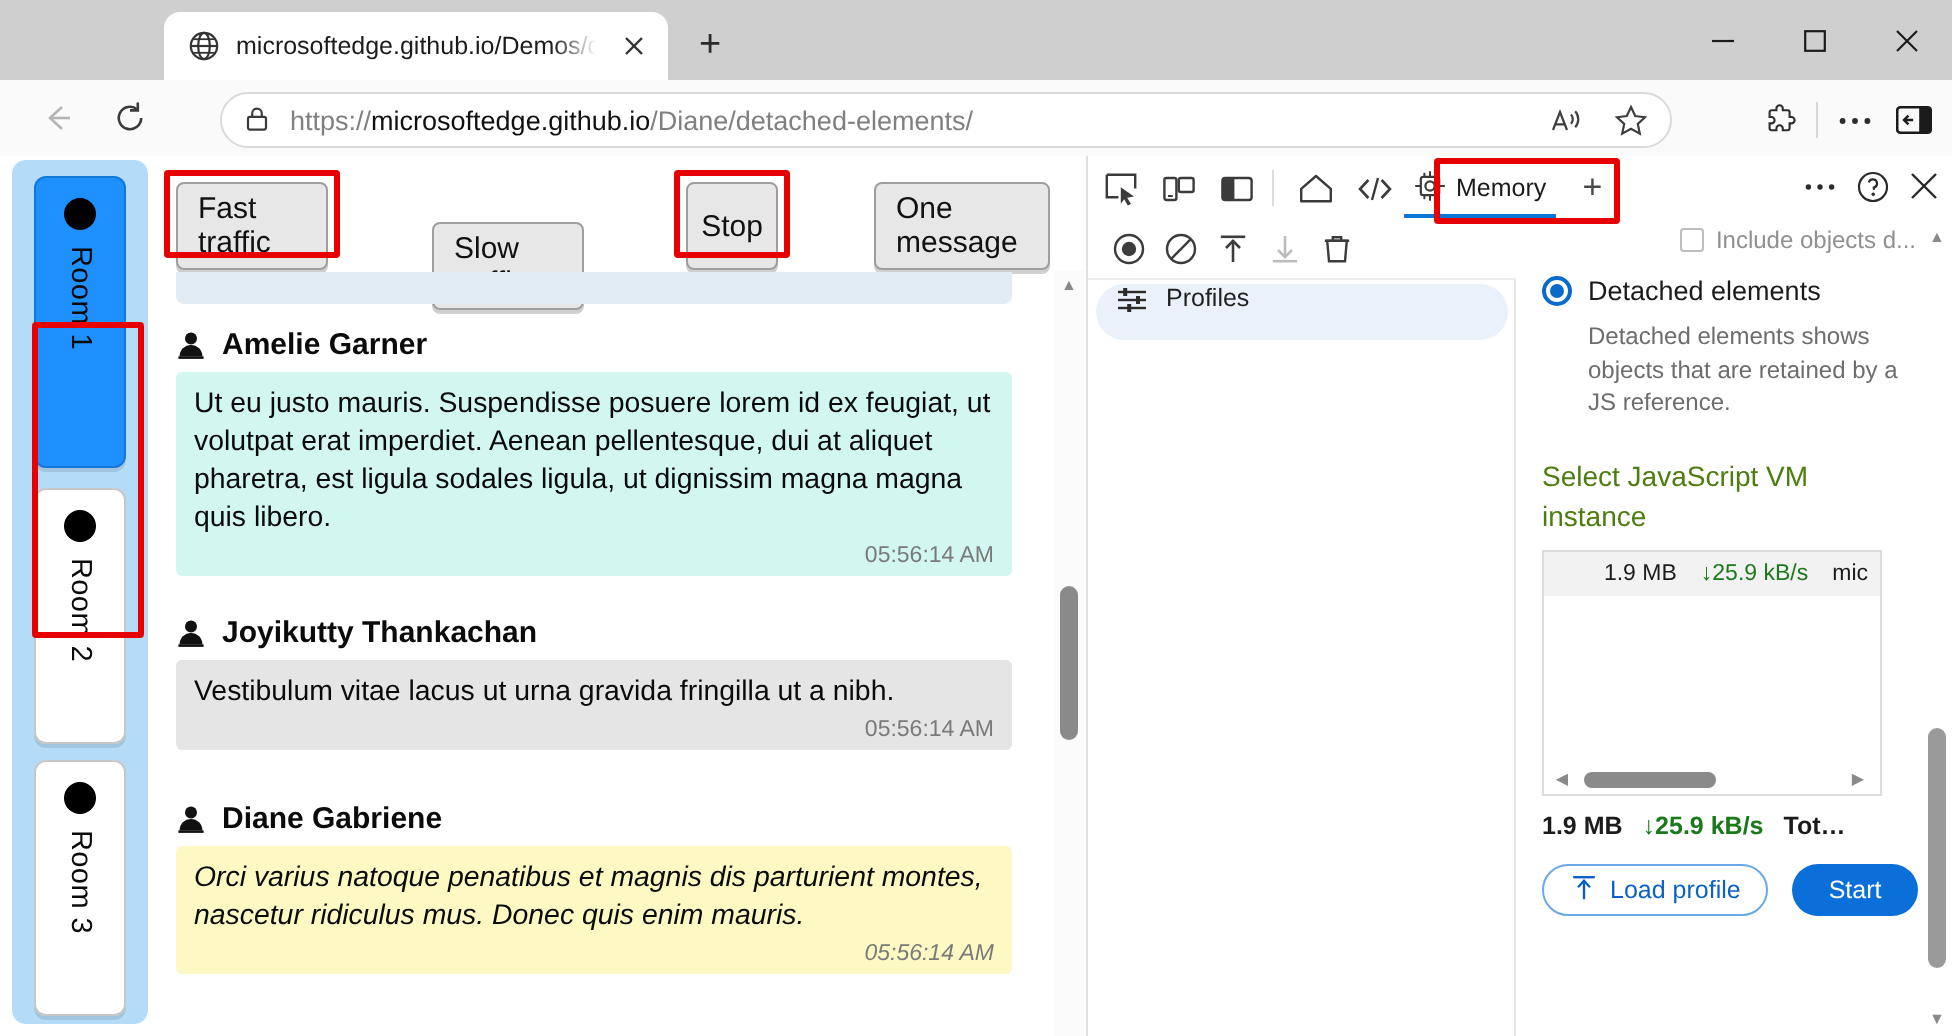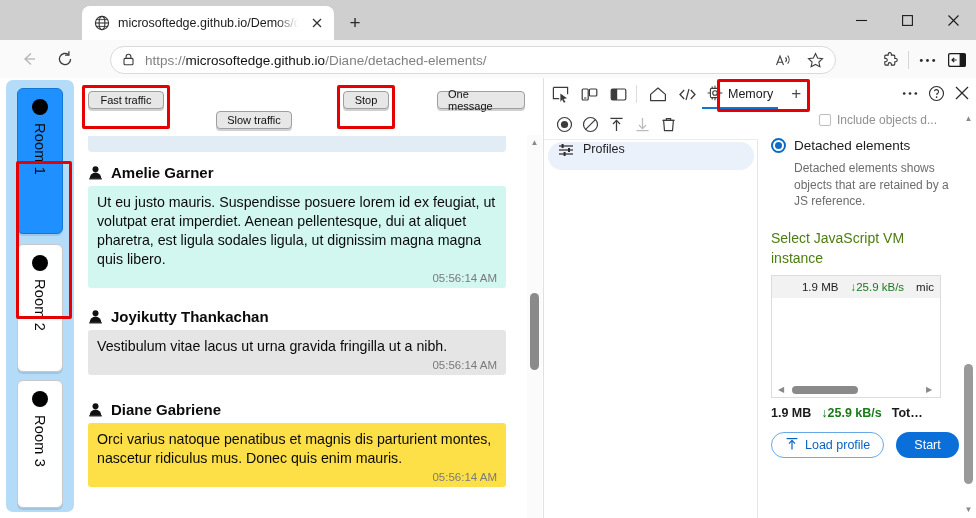--- a/index.html
+++ b/index.html
@@ -90,22 +90,22 @@
   #room0 { top:8px;   height:146px; }
   #room1 { top:164px; height:128px; }
   #room2 { top:300px; height:128px; }
   .room-highlight {
     position:absolute; left:16px; top:83px; width:56px; height:158px;
     border:3px solid #e60000; border-radius:2px; pointer-events:none;
   }
 
   .btnrow { position:absolute; left:88px; top:13px; width:440px; height:40px; }
   .dbtn {
-    position:absolute; top:0; height:18px; background:#e7e7e7;
-    border:1px solid #9e9e9e; border-radius:4px; font-size:11px;
+    position:absolute; top:0; height:44px; background:#e7e7e7;
+    border:1px solid #9e9e9e; border-radius:4px; font-size:15px;
     color:#111; display:flex; align-items:center; justify-content:center;
     box-shadow:0 2px 0 #d0d0d0; padding:0 10px;
   }
   #btn-fast  { left:0px;   width:76px; }
   #btn-slow  { left:128px; width:76px;margin-top:20px; }
   #btn-stop  { left:255px; width:46px; }
   #btn-one   { left:349px; width:88px; }
   .btn-hl { position:absolute; border:3px solid #e60000; border-radius:2px; pointer-events:none; top:-6px; height:44px; }
   #hl-fast { left:-6px; width:88px; }
   #hl-stop { left:249px; width:58px; }
@@ -118,21 +118,21 @@
   .msg-partial .ts { position:absolute; right:8px; top:-10px; font-size:11px; color:#6b6b6b;}
   .msg-block { position:absolute; left:0; width:418px; }
   .who { display:flex; align-items:center; gap:8px; margin-bottom:5px; }
   .who .avatar { width:15px; height:15px; flex:0 0 15px; }
   .who .name { font-size:15px; font-weight:bold; color:#0b0b0b; }
   .bubble { border-radius:3px; padding:7px 9px 4px 9px; }
   .bubble .body { font-size:14.2px; line-height:19px; color:#0b0b0b; }
   .bubble .ts { text-align:right; font-size:11.5px; color:#7a7a7a; margin-top:3px; }
   #mb0 { top:28px; }  #mb0 .bubble { background:#d2f7f0; }
   #mb1 { top:172px; } #mb1 .bubble { background:#e5e5e5; }
-  #mb2 { top:265px; } #mb2 .bubble { background:#fde047; }
+  #mb2 { top:265px; } #mb2 .bubble { background:#fef9c3;font-style:italic; }
 
   
   .pscroll { position:absolute; left:527px; top:57px; width:15px; height:423px; background:#fbfbfb; }
   .pscroll .arrow { position:absolute; left:0; width:15px; height:15px; display:flex; align-items:center; justify-content:center; color:#8a8a8a; font-size:8px;}
   .pscroll .arrow.up { top:0; }
   .pscroll .thumb { position:absolute; left:3px; top:158px; width:9px; height:77px; background:#8a8a8a; border-radius:5px; }
 
   
   .devtools {
     position:absolute; left:543px; top:78px; width:433px; height:440px;
@@ -157,21 +157,21 @@
 
   .dt-left { position:absolute; left:0; top:62px; width:214px; height:378px; border-right:1px solid #e6e6e6; background:#ffffff;}
   .profiles-item {
     position:absolute; left:4px; top:2px; width:206px; height:28px;
     background:#eaf1fb; border-radius:14px; display:flex; align-items:flex-start; gap:9px; padding-left:10px;
   }
   .profiles-item .pi { width:16px;height:16px;color:#2b2b2b;flex:0 0 16px;}
   .profiles-item .plabel { font-size:12.5px; color:#1f1f1f;}
 
   .dt-main { position:absolute; left:215px; top:32px; width:203px; height:408px; overflow:hidden; }
-  .incl { position:absolute; right:25px; top:3px; display:flex; align-items:center; gap:6px;padding-left:48px; }
+  .incl { position:absolute; right:4px; top:3px; display:flex; align-items:center; gap:6px;padding-left:48px; }
   .incl .cb { width:12px; height:12px; border:1px solid #bdbdbd; border-radius:2px; background:#fff; }
   .incl .lbl { font-size:12px; color:#909090; white-space:nowrap; }
   .radio-row { position:absolute; left:12px; top:28px; display:flex; align-items:center; gap:8px; }
   .radio-outer { width:15px; height:15px; border-radius:50%; border:2px solid #0b6bcb; background:#fff; display:flex;align-items:center;justify-content:center;}
   .radio-inner { width:7px; height:7px; border-radius:50%; background:#0b6bcb; }
   .radio-label { font-size:13.5px; color:#1b1b1b; }
   .radio-desc { position:absolute; left:35px; top:50px; width:155px; font-size:12px; line-height:16.5px; color:#6d6d6d; }
   .vm-title { position:absolute; left:12px; top:118px; width:170px; font-size:14px; line-height:20px; color:#4d7c0f; }
   .vm-box { position:absolute; left:12px; top:165px; width:170px; height:123px; border:1px solid #dcdcdc; background:#fff; }
   .vm-head { height:22px; background:#f2f2f2; display:flex; align-items:center; justify-content:flex-end; gap:12px; padding:0 6px; font-size:11.5px; color:#1b1b1b; white-space:nowrap;}

